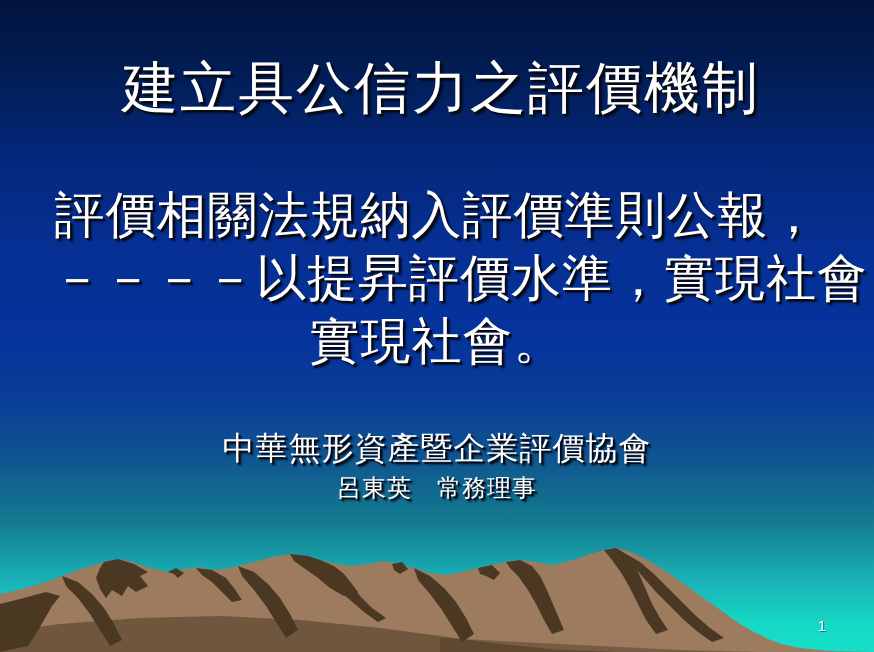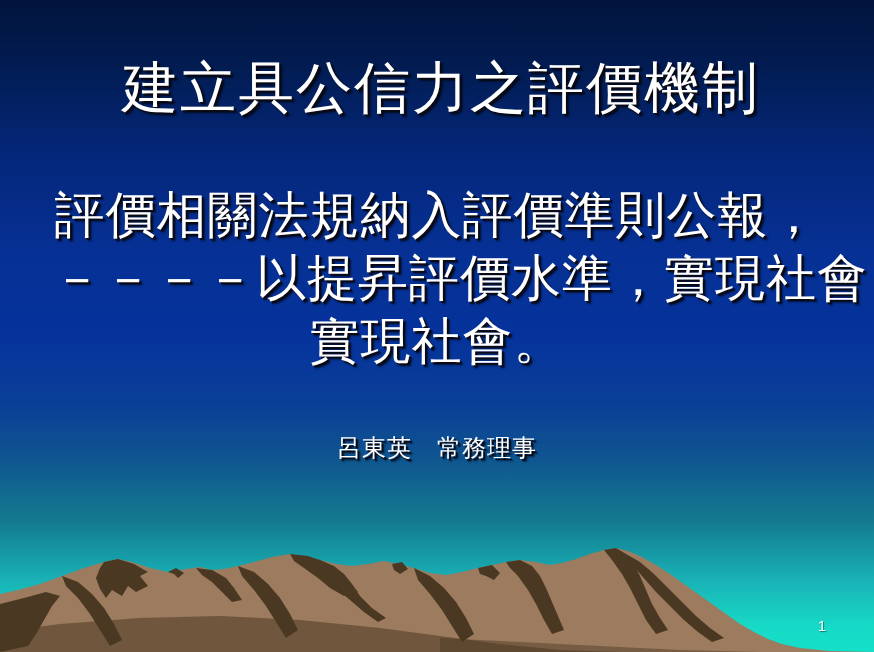--- a/index.html
+++ b/index.html
@@ -176,18 +176,19 @@
 
     <div id="title" class="shadowed">建立具公信力之評價機制</div>
 
     <div id="body-block">
       <span class="bline l1 shadowed">評價相關法規納入評價準則公報，</span>
       <span class="bline l3 shadowed">－－－－以提昇評價水準，實現社會</span>
       <span class="bline l4 shadowed">實現社會。</span>
     </div>
 
     <div id="credits">
+      <span class="org shadowed">中華無形資產暨企業評價協會</span>
       <span class="person shadowed">呂東英　常務理事</span>
     </div>
 
     <div id="page-number">1</div>
   </div>
 </div>
 
 </body></html>

